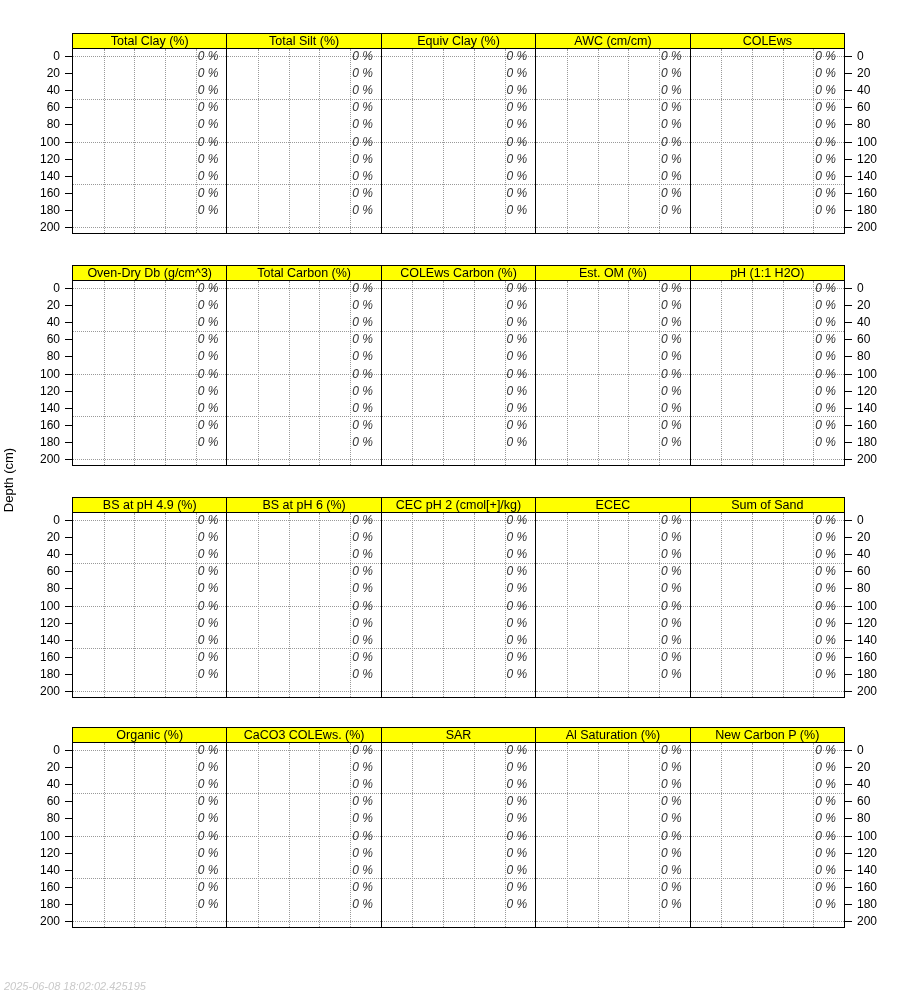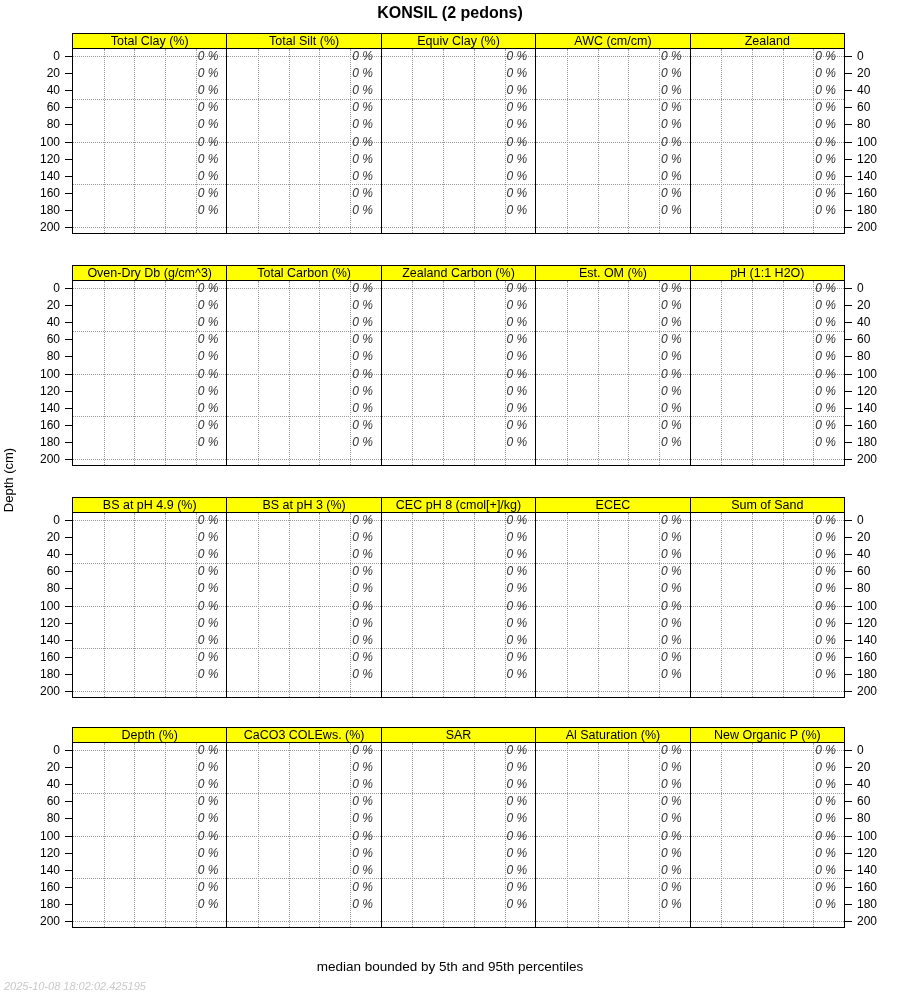--- a/index.html
+++ b/index.html
@@ -24,38 +24,37 @@
       color:var(--cf-col,#333);white-space:nowrap;line-height:13px;}
   .tick{position:absolute;width:7px;height:1px;background:var(--border-col,#000);}
   .ticklab{position:absolute;font-size:12px;line-height:13px;transform:translateY(-50%);}
   .ticklab.left{left:18px;width:42px;text-align:right;}
   .ticklab.right{left:857px;width:42px;text-align:left;}
 </style>
 </head>
 <body>
 
 <div id="figure">
-  <div id="title">KONSIL (2 pedons)</div>
   <div id="ylab">Depth (cm)</div>
   <div id="rows">
       <div class="strip-row" style="left: 72px; top: 33px; width: 773px; height: 16px;">
         <div class="strip-cell">
           <span>Total Clay (%)</span>
         </div>
         <div class="strip-cell">
           <span>Total Silt (%)</span>
         </div>
         <div class="strip-cell">
           <span>Equiv Clay (%)</span>
         </div>
         <div class="strip-cell">
           <span>AWC (cm/cm)</span>
         </div>
         <div class="strip-cell">
-          <span>Zealand</span>
+          <span>COLEws</span>
         </div>
       </div>
       <div class="panel-row" style="left: 72px; top: 49px; width: 773px; height: 185px;">
         <div class="panel">
           <div class="vgrid" style="left: 20%;"></div>
           <div class="vgrid" style="left: 40%;"></div>
           <div class="vgrid" style="left: 60%;"></div>
           <div class="vgrid" style="left: 80%;"></div>
           <div class="hgrid" style="top: 7px;"></div>
           <div class="hgrid" style="top: 49.75px;"></div>
@@ -203,21 +202,21 @@
       <div class="ticklab left" style="top: 227px;">200</div>
       <div class="ticklab right" style="top: 227px;">200</div>
       <div class="strip-row" style="left: 72px; top: 265px; width: 773px; height: 16px;">
         <div class="strip-cell">
           <span>Oven-Dry Db (g/cm^3)</span>
         </div>
         <div class="strip-cell">
           <span>Total Carbon (%)</span>
         </div>
         <div class="strip-cell">
-          <span>Zealand Carbon (%)</span>
+          <span>COLEws Carbon (%)</span>
         </div>
         <div class="strip-cell">
           <span>Est. OM (%)</span>
         </div>
         <div class="strip-cell">
           <span>pH (1:1 H2O)</span>
         </div>
       </div>
       <div class="panel-row" style="left: 72px; top: 281px; width: 773px; height: 185px;">
         <div class="panel">
@@ -368,24 +367,24 @@
       <div class="ticklab right" style="top: 441.9px;">180</div>
       <div class="tick" style="left: 65px; top: 459px;"></div>
       <div class="tick" style="left: 845px; top: 459px;"></div>
       <div class="ticklab left" style="top: 459px;">200</div>
       <div class="ticklab right" style="top: 459px;">200</div>
       <div class="strip-row" style="left: 72px; top: 497px; width: 773px; height: 16px;">
         <div class="strip-cell">
           <span>BS at pH 4.9 (%)</span>
         </div>
         <div class="strip-cell">
-          <span>BS at pH 3 (%)</span>
-        </div>
-        <div class="strip-cell">
-          <span>CEC pH 8 (cmol[+]/kg)</span>
+          <span>BS at pH 6 (%)</span>
+        </div>
+        <div class="strip-cell">
+          <span>CEC pH 2 (cmol[+]/kg)</span>
         </div>
         <div class="strip-cell">
           <span>ECEC</span>
         </div>
         <div class="strip-cell">
           <span>Sum of Sand</span>
         </div>
       </div>
       <div class="panel-row" style="left: 72px; top: 513px; width: 773px; height: 185px;">
         <div class="panel">
@@ -533,33 +532,33 @@
       <div class="tick" style="left: 65px; top: 673.9px;"></div>
       <div class="tick" style="left: 845px; top: 673.9px;"></div>
       <div class="ticklab left" style="top: 673.9px;">180</div>
       <div class="ticklab right" style="top: 673.9px;">180</div>
       <div class="tick" style="left: 65px; top: 691px;"></div>
       <div class="tick" style="left: 845px; top: 691px;"></div>
       <div class="ticklab left" style="top: 691px;">200</div>
       <div class="ticklab right" style="top: 691px;">200</div>
       <div class="strip-row" style="left: 72px; top: 727px; width: 773px; height: 16px;">
         <div class="strip-cell">
-          <span>Depth (%)</span>
+          <span>Organic (%)</span>
         </div>
         <div class="strip-cell">
           <span>CaCO3 COLEws. (%)</span>
         </div>
         <div class="strip-cell">
           <span>SAR</span>
         </div>
         <div class="strip-cell">
           <span>Al Saturation (%)</span>
         </div>
         <div class="strip-cell">
-          <span>New Organic P (%)</span>
+          <span>New Carbon P (%)</span>
         </div>
       </div>
       <div class="panel-row" style="left: 72px; top: 743px; width: 773px; height: 185px;">
         <div class="panel">
           <div class="vgrid" style="left: 20%;"></div>
           <div class="vgrid" style="left: 40%;"></div>
           <div class="vgrid" style="left: 60%;"></div>
           <div class="vgrid" style="left: 80%;"></div>
           <div class="hgrid" style="top: 7px;"></div>
           <div class="hgrid" style="top: 49.75px;"></div>
@@ -700,15 +699,14 @@
       <div class="ticklab right" style="top: 886.8px;">160</div>
       <div class="tick" style="left: 65px; top: 903.9px;"></div>
       <div class="tick" style="left: 845px; top: 903.9px;"></div>
       <div class="ticklab left" style="top: 903.9px;">180</div>
       <div class="ticklab right" style="top: 903.9px;">180</div>
       <div class="tick" style="left: 65px; top: 921px;"></div>
       <div class="tick" style="left: 845px; top: 921px;"></div>
       <div class="ticklab left" style="top: 921px;">200</div>
       <div class="ticklab right" style="top: 921px;">200</div>
     </div>
-  <div id="caption">median bounded by 5th and 95th percentiles</div>
-  <div id="timestamp">2025-10-08 18:02:02.425195</div>
+  <div id="timestamp">2025-06-08 18:02:02.425195</div>
 </div>
 
 </body></html>

